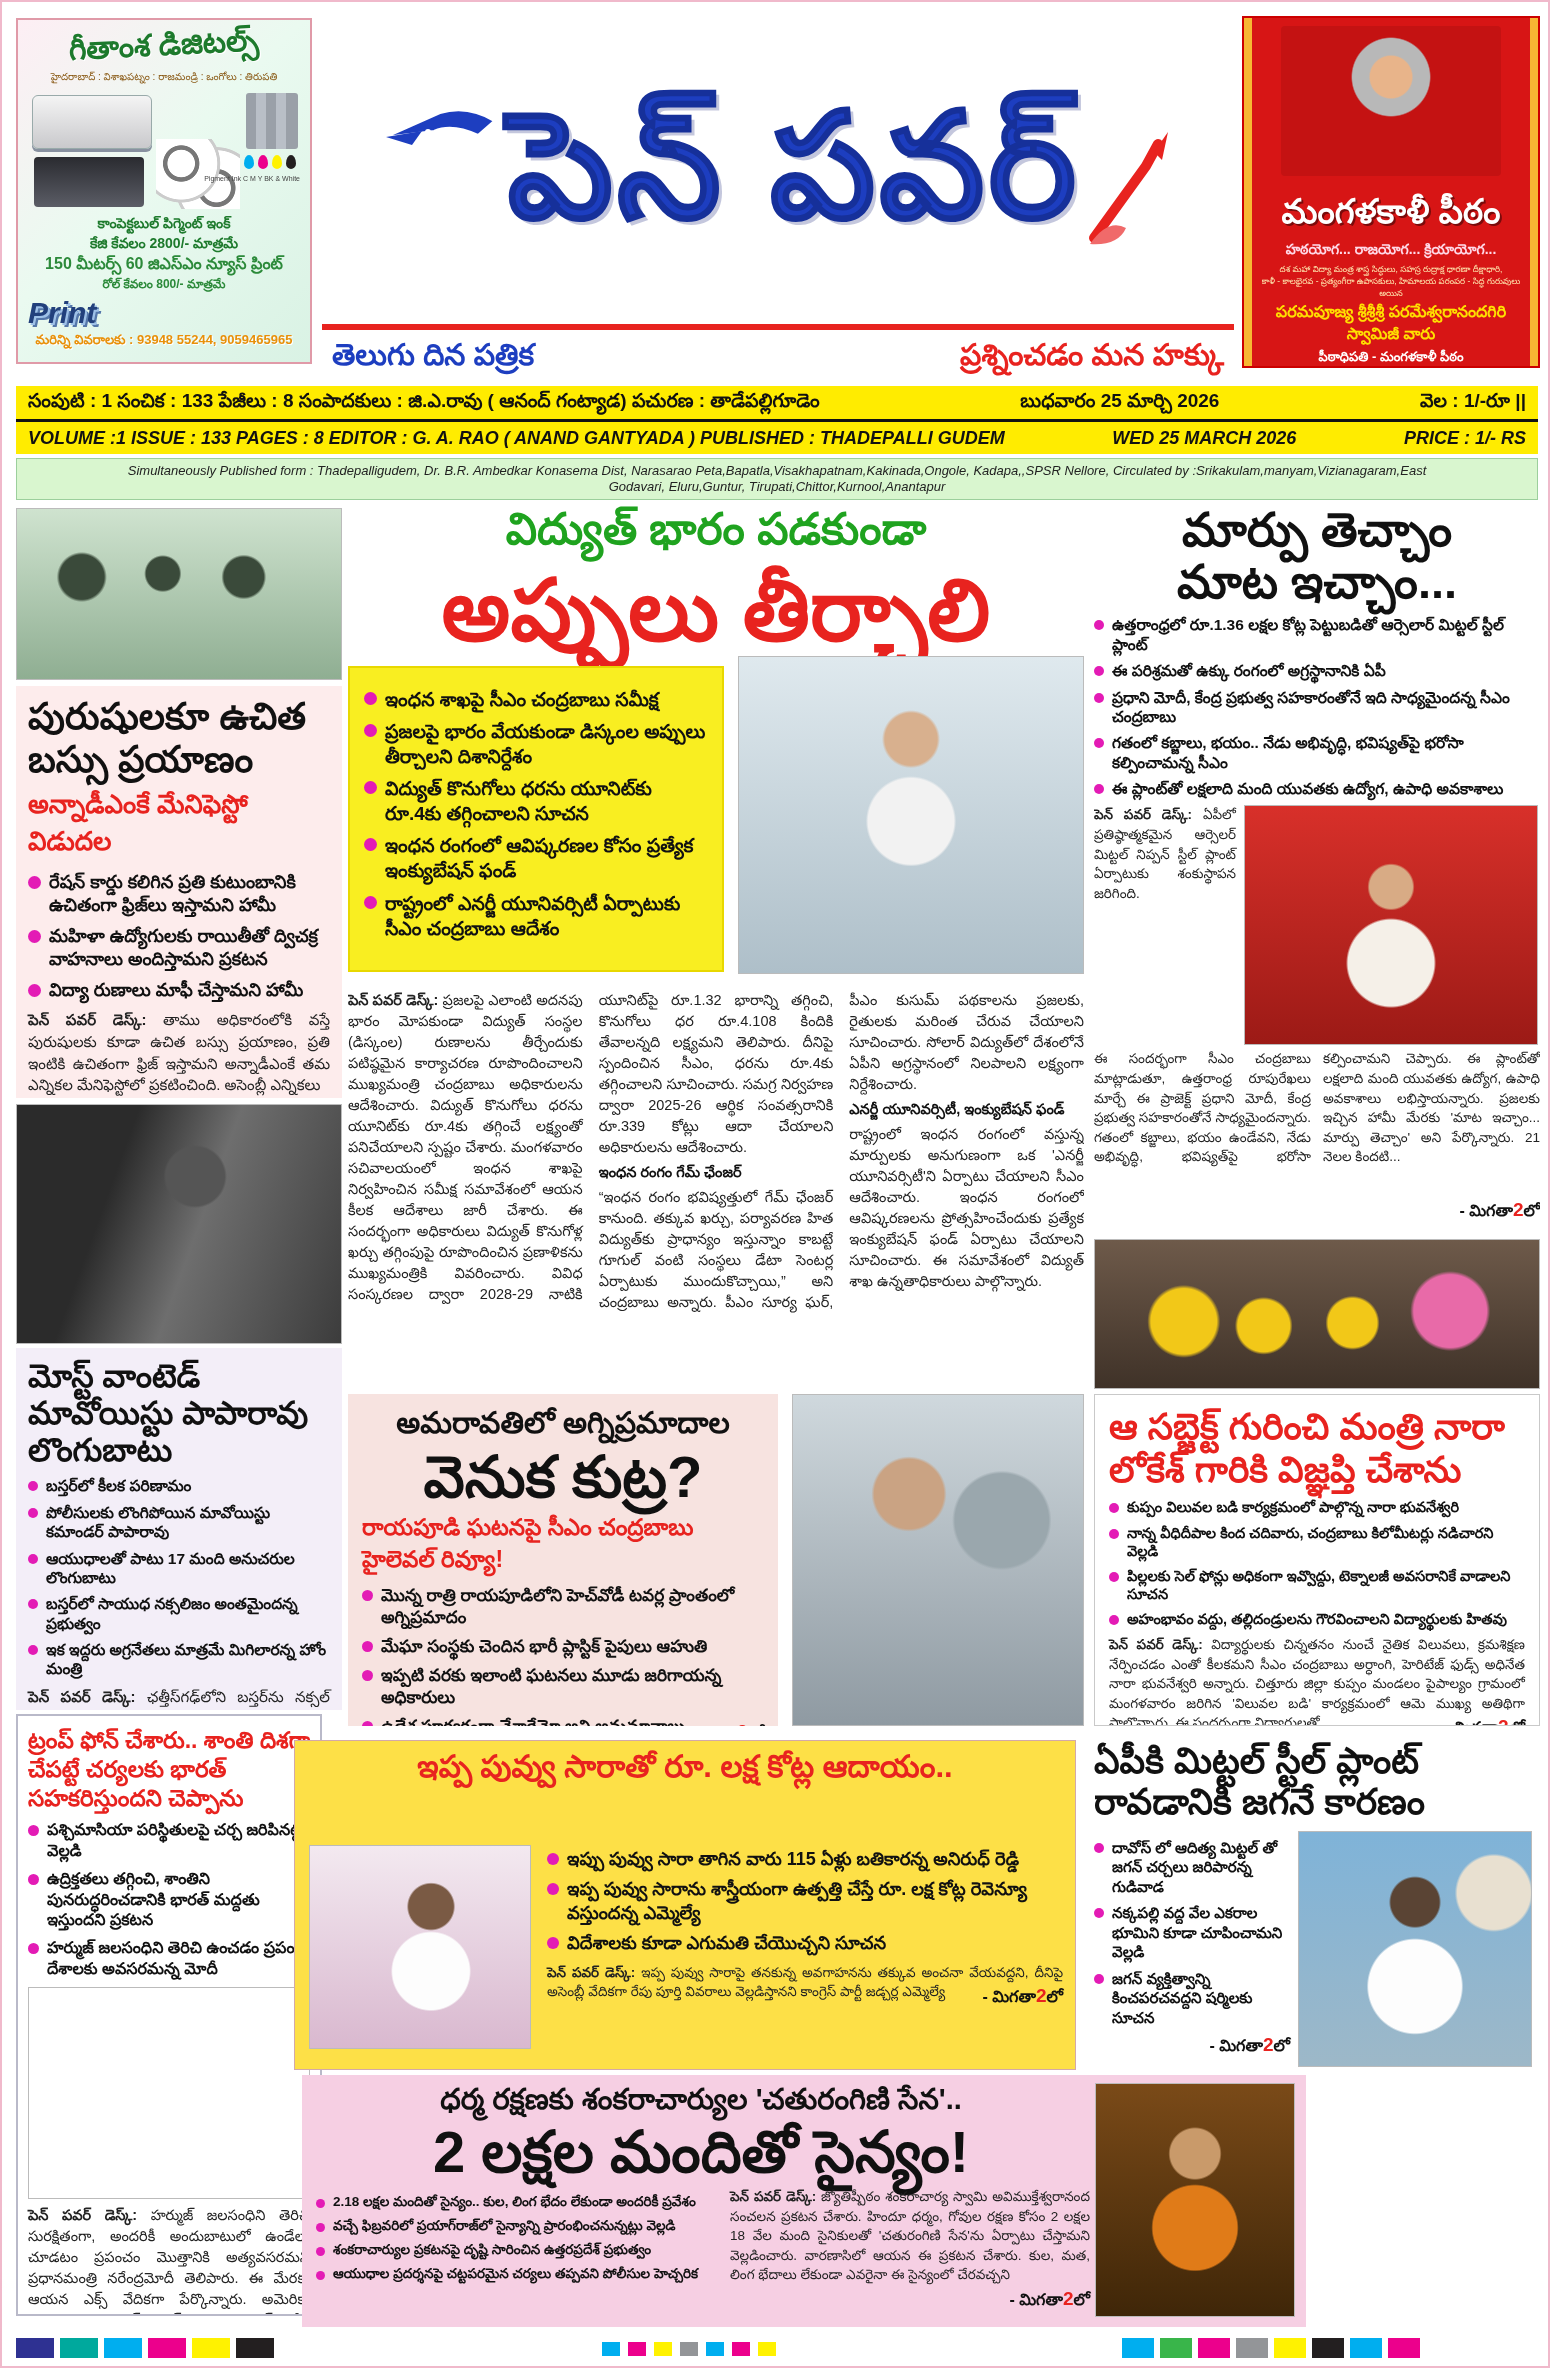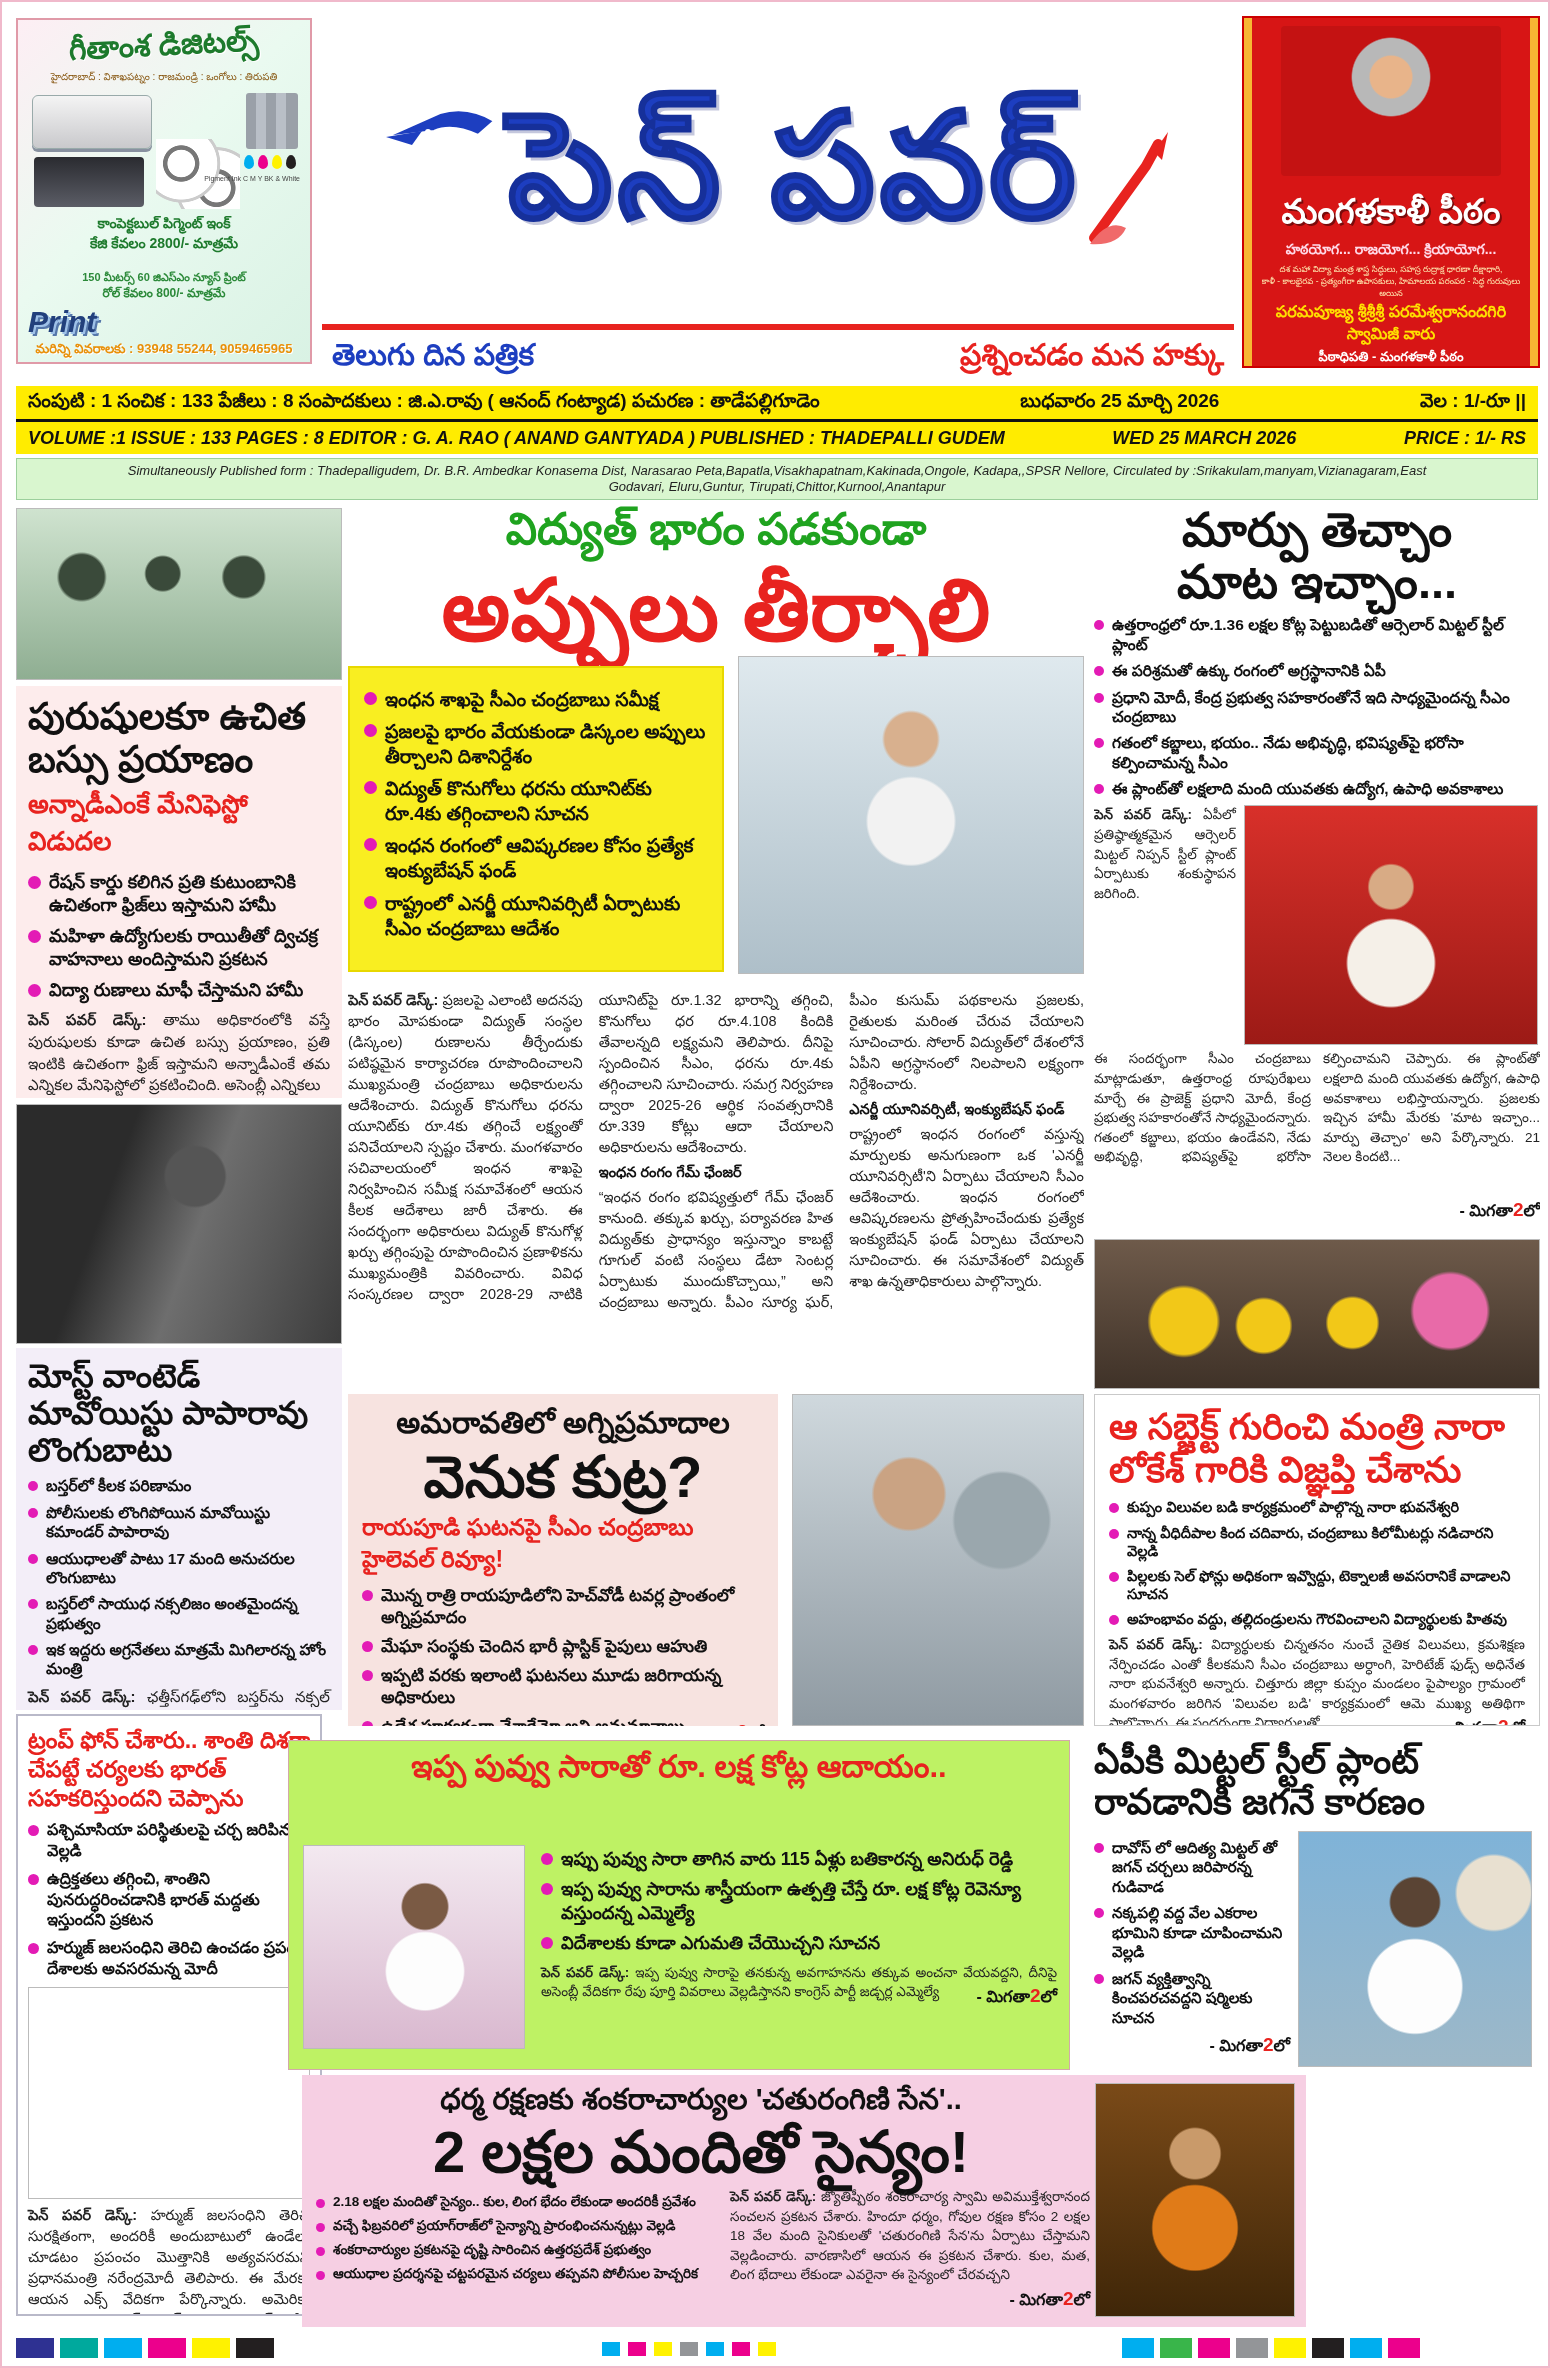--- a/index.html
+++ b/index.html
@@ -59,21 +59,21 @@
       <div style="position:absolute;right:4px;top:64px;display:flex;gap:4px;">
         <span style="width:10px;height:14px;background:#00aeef;border-radius:50% 50% 50% 50%/60% 60% 40% 40%;"></span>
         <span style="width:10px;height:14px;background:#ec008c;border-radius:50% 50% 50% 50%/60% 60% 40% 40%;"></span>
         <span style="width:10px;height:14px;background:#fff200;border-radius:50% 50% 50% 50%/60% 60% 40% 40%;"></span>
         <span style="width:10px;height:14px;background:#231f20;border-radius:50% 50% 50% 50%/60% 60% 40% 40%;"></span>
       </div>
       <div style="position:absolute;right:0;top:84px;font-size:7px;color:#444;">Pigment Ink C M Y BK &amp; White</div>
     </div>
     <div style="font-size:14px;font-weight:bold;color:#1d7a2c;margin-top:4px;">కాంపెక్టబుల్ పిగ్మెంట్ ఇంక్</div>
     <div style="font-size:14px;font-weight:bold;color:#1d7a2c;">కేజి కేవలం 2800/- మాత్రమే</div>
-    <div style="font-size:11px;font-weight:bold;color:#2c8a3a;margin-top:16px;">150 మీటర్స్ 60 జిఎస్ఎం న్యూస్ ప్రింట్</div>
+    <div style="font-size:16px;font-weight:bold;color:#2c8a3a;margin-top:0;">150 మీటర్స్ 60 జిఎస్ఎం న్యూస్ ప్రింట్</div>
     <div style="font-size:12px;font-weight:bold;color:#2c8a3a;">రోల్ కేవలం 800/- మాత్రమే</div>
     <div style="display:flex;justify-content:space-between;align-items:flex-end;margin-top:2px;">
       <div style="font-size:30px;font-weight:bold;color:#22407c;text-shadow:2px 2px 0 #9ec1e8,4px 4px 0 #5577aa;font-style:italic;">Print</div>
       <div style="width:120px;"></div>
     </div>
     <div style="font-size:13px;font-weight:bold;color:#e8900a;text-shadow:1px 1px 0 #fff;margin-top:2px;">మరిన్ని వివరాలకు : 93948 55244, 9059465965</div>
   </div>
 
   <div class="abs" style="left:320px;top:14px;width:912px;height:364px;">
     <div style="position:relative;height:300px;display:flex;align-items:center;justify-content:center;">
@@ -280,21 +280,21 @@
           <span class="btxt">ఉద్దేశ పూర్వకంగా చేశారేమో అని అనుమానాలు</span>
         </div>
       </div>
     <span class="more" style="margin-top:-24px;">
       <span>- మిగతా</span><span class="more-num">2</span><span>లో</span>
     </span>
   </div>
   <div class="abs photo" style="left:790px;top:1392px;width:292px;height:332px;
               background:radial-gradient(circle at 40% 30%,#caa383 0 12%,transparent 13%),radial-gradient(circle at 72% 38%,#9aa7ad 0 16%,transparent 17%),linear-gradient(#cfd8dd,#8f9aa2);"></div>
 
-  <div class="abs boxed" style="left:286px;top:1738px;width:782px;height:330px;background:#bef264;border:1px solid #d3a9a9;padding:8px 14px;">
+  <div class="abs boxed" style="left:292px;top:1738px;width:782px;height:330px;background:#fde047;border:1px solid #d3a9a9;padding:8px 14px;">
     <div class="h-red center" style="font-size:31px;">ఇప్ప పువ్వు సారాతో రూ. లక్ష కోట్ల ఆదాయం..</div>
     <div class="photo" style="position:absolute;left:14px;top:104px;width:222px;height:204px;
                 background:radial-gradient(circle at 55% 30%,#7a5a44 0 12%,transparent 13%),radial-gradient(circle at 55% 62%,#fdfdfd 0 22%,transparent 23%),linear-gradient(#f3e9f0,#d9b8cf);"></div>
     <div style="position:absolute;left:252px;top:100px;width:516px;">
       <div class="bullets" style="font-size:18px;line-height:1.3;">
           <div class="bullet">
             <span class="dot" style="width:12px;height:12px;"></span>
             <span class="btxt">ఇప్పు పువ్వు సారా తాగిన వారు 115 ఏళ్లు బతికారన్న అనిరుధ్ రెడ్డి</span>
           </div>
           <div class="bullet">

